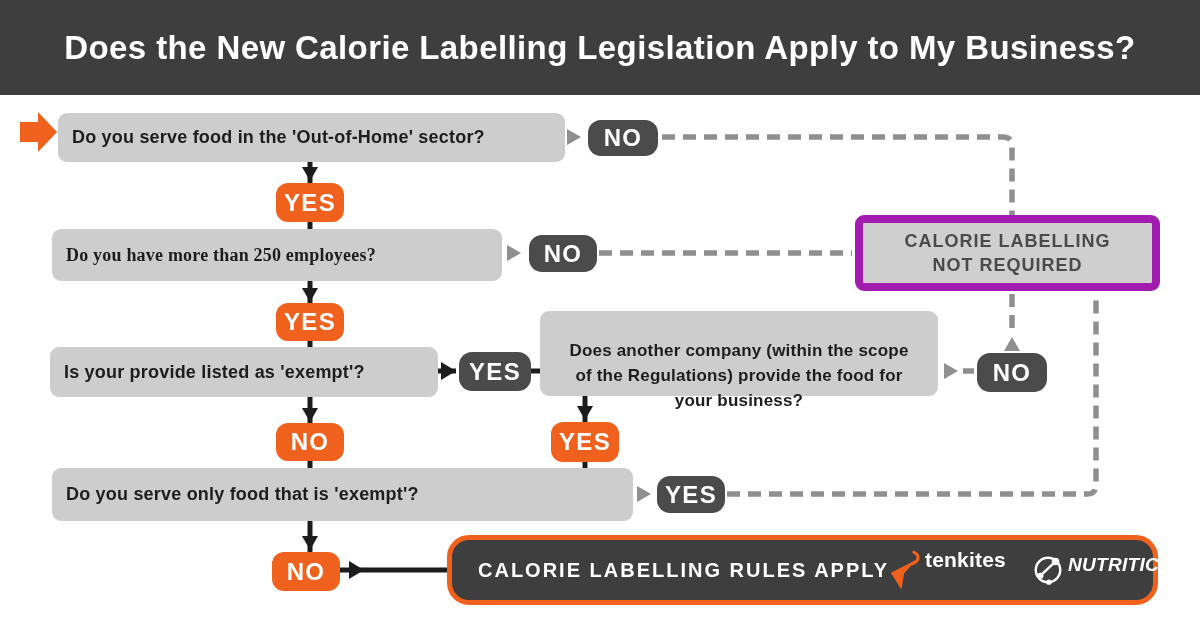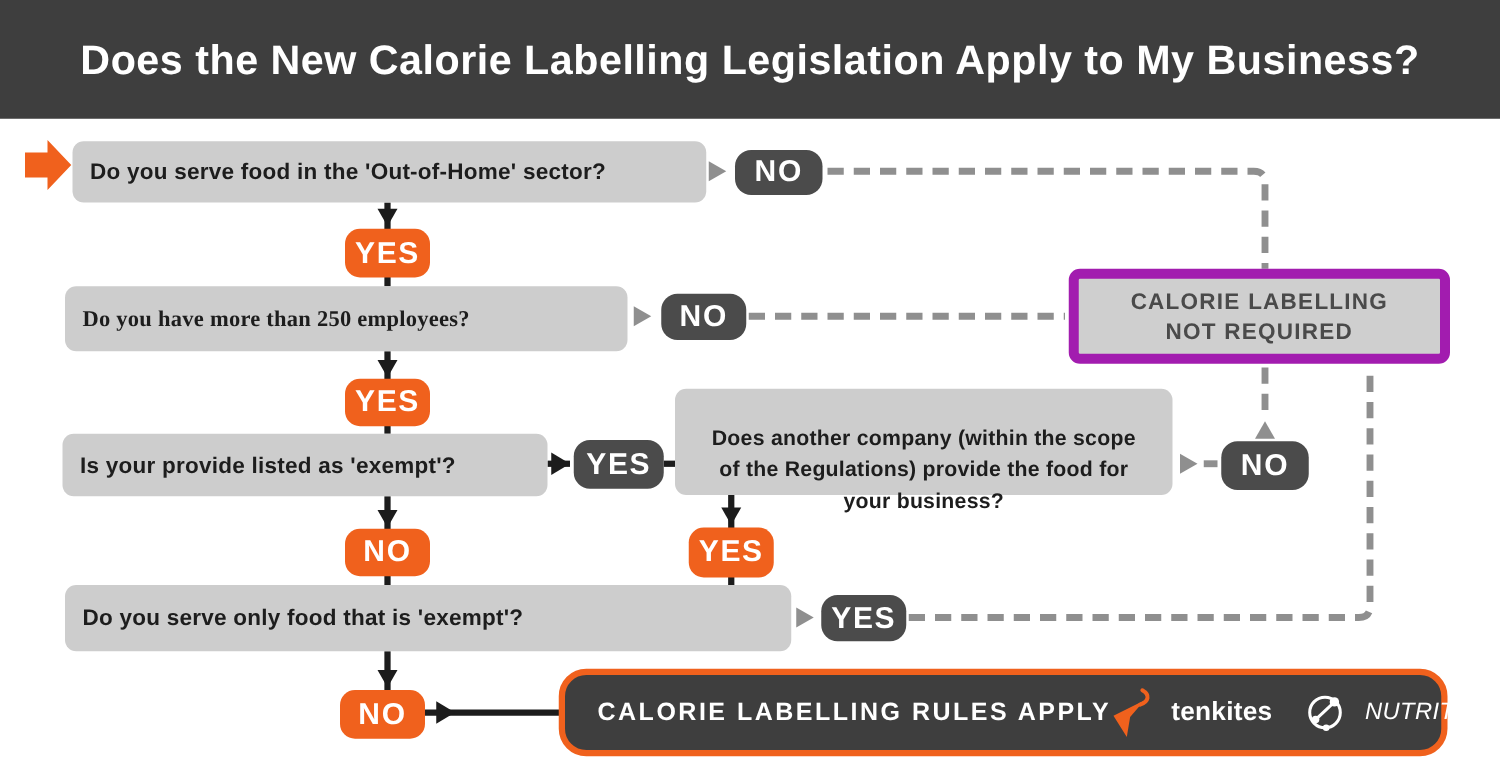--- a/index.html
+++ b/index.html
@@ -38,23 +38,23 @@
     display:flex;flex-direction:column;align-items:center;justify-content:center;
     color:#4A4A4A;font-size:18px;font-weight:bold;letter-spacing:1px;line-height:24px;text-align:center;
   }
   .apply-box{
     position:absolute;left:447px;top:535px;width:711px;height:70px;z-index:2;
     background:#3E3E3E;border:5px solid #F0611D;border-radius:22px;box-sizing:border-box;
     display:flex;align-items:center;padding:0 26px;
   }
   .apply-label{color:#fff;font-size:20px;font-weight:bold;letter-spacing:2px;white-space:nowrap;}
   .logos{margin-left:auto;display:flex;align-items:center;gap:26px;}
-  .logo{display:flex;align-items:center;gap:16px;}
+  .logo{display:flex;align-items:flex-start;gap:4px;}
   .logo .tk-text{color:#fff;font-size:21px;font-weight:bold;letter-spacing:.2px;}
-  .logo .nt-text{color:#fff;font-size:19px;font-weight:normal;font-style:italic;letter-spacing:.3px;}
+  .logo .nt-text{color:#fff;font-size:19px;font-weight:bold;font-style:italic;letter-spacing:.3px;}
 </style>
 </head>
 <body>
 
 <div id="stage">
 
   <div class="header">
     <h1>Does the New Calorie Labelling Legislation Apply to My Business?</h1>
   </div>
 

